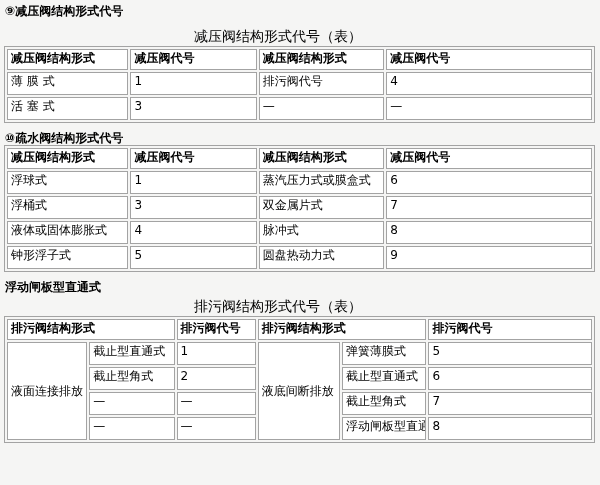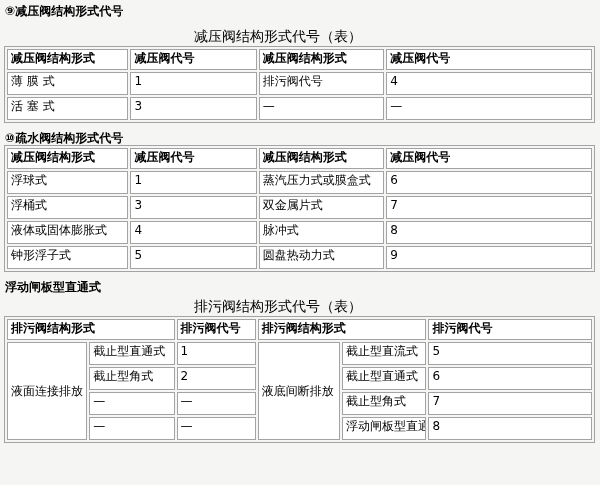--- a/index.html
+++ b/index.html
@@ -155,21 +155,21 @@
       <th colspan="2">排污阀结构形式</th>
       <th>排污阀代号</th>
       <th colspan="2">排污阀结构形式</th>
       <th>排污阀代号</th>
     </tr>
     <tr>
       <td rowspan="4" class="group">液面连接排放</td>
       <td>截止型直通式</td>
       <td>1</td>
       <td rowspan="4" class="group">液底间断排放</td>
-      <td>截止型直流式</td>
+      <td>弹簧薄膜式</td>
       <td>5</td>
     </tr>
     <tr>
       <td>截止型角式</td>
       <td>2</td>
       <td>截止型直通式</td>
       <td>6</td>
     </tr>
     <tr>
       <td>—</td>

